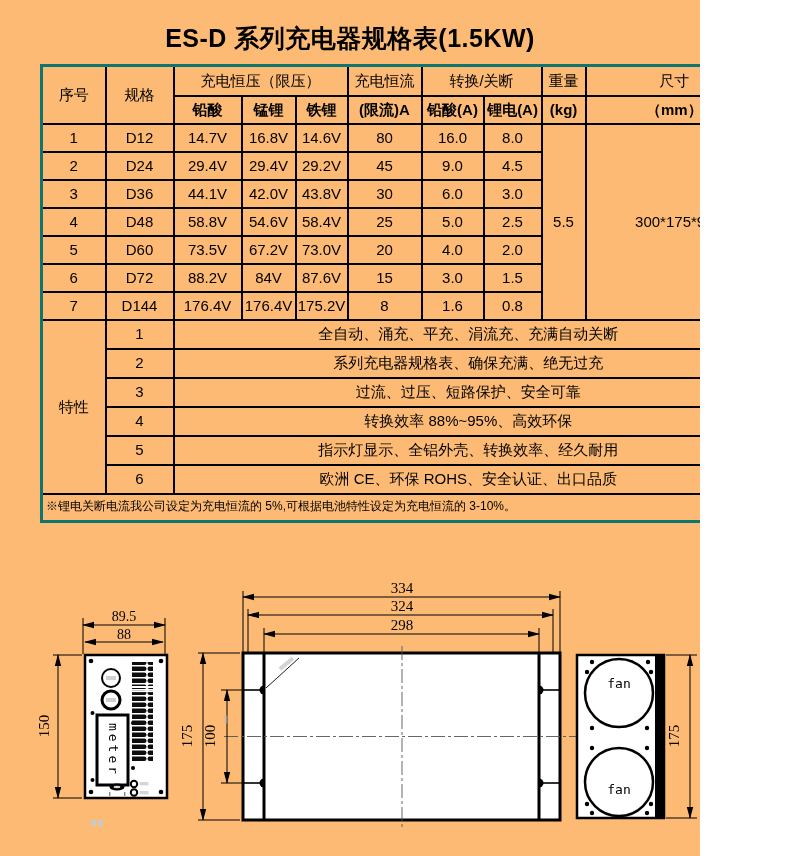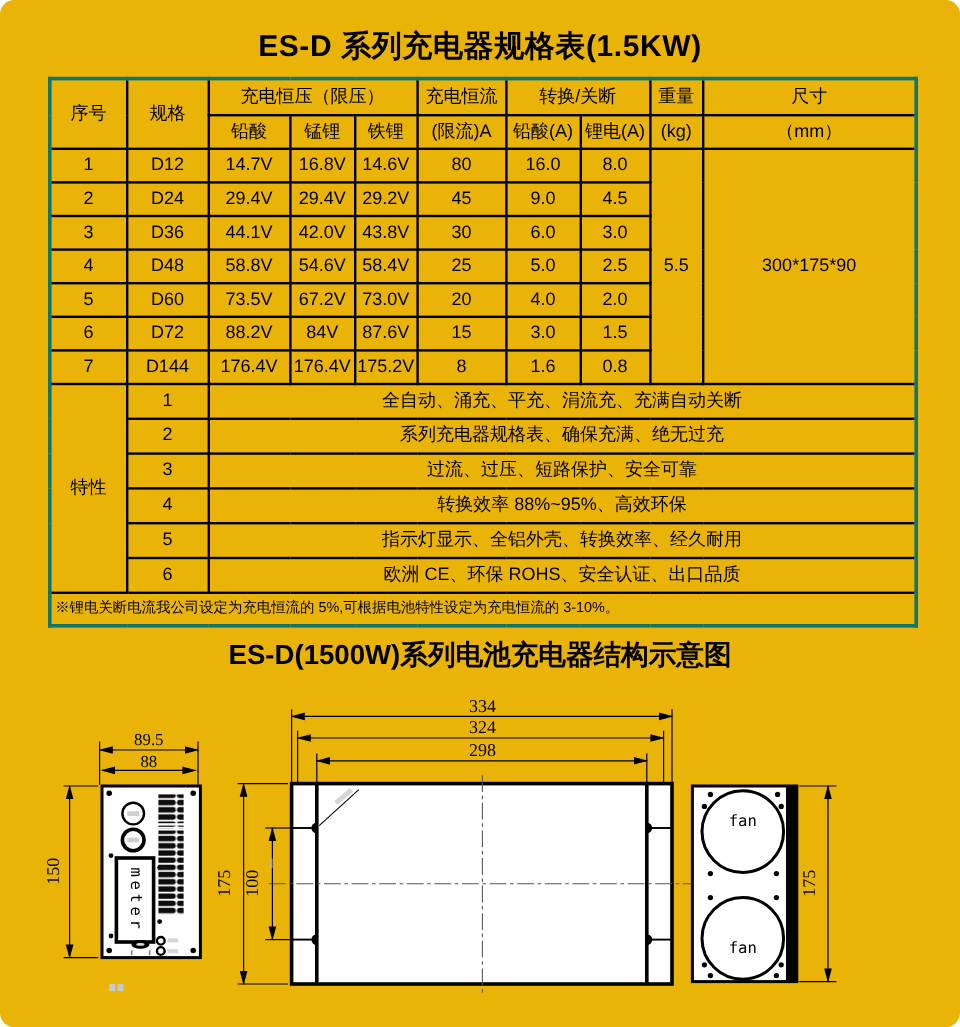--- a/index.html
+++ b/index.html
@@ -1,40 +1,40 @@
 <!DOCTYPE html>
 <html><head>
 <meta charset="utf-8">
 <style>
   * { margin:0; padding:0; box-sizing:border-box; }
   html,body { background:#fff; }
   .page {
-    position:relative; width:800px; height:856px; background:#eab308;
-    font-family:"Liberation Sans", sans-serif; color:#000; overflow:hidden;border-radius:12px;
+    position:relative; width:700px; height:856px; background:#fdba74;
+    font-family:"Liberation Sans", sans-serif; color:#000; overflow:hidden;
   }
   .title1 {
     position:absolute; top:22px; left:0; width:100%;
     text-align:center; font-size:25px; font-weight:bold; letter-spacing:0.5px;
   }
   .title2 {
     position:absolute; top:530px; left:0; width:100%;
     text-align:center; font-size:23px; font-weight:bold;
   }
   table.spec {
     position:absolute; left:40px; top:64px; width:722px;
     border-collapse:collapse; table-layout:fixed;
     border:3px solid #0f766e;
   }
   table.spec th, table.spec td {
     border:2px solid #000; text-align:center; vertical-align:middle;
     font-size:15px; font-weight:normal; padding:0; line-height:1.15;
     overflow:hidden; white-space:nowrap;
   }
   tr.hdr1 th { height:30px; }
-  tr.hdr2 th { height:28px; }
+  tr.hdr2 th { height:28px;font-weight:bold; }
   tr.datarow td { height:28px; }
   tr.featrow td { height:29px; }
   td.feat-text { text-align:left; padding-left:5px; font-size:16px; }
   td.feat-no { font-size:16px; }
   td.feat-label { font-size:17px; }
   tr.noterow td { height:28px; text-align:left; padding-left:3px; font-size:12px; }
   svg text { fill:#000; }
   .dimtxt { font-family:"Liberation Serif", serif; font-size:15px; }
   .dimtxt-sm { font-family:"Liberation Serif", serif; font-size:14px; }
   .monotxt { font-family:"DejaVu Sans Mono", monospace; font-size:13px; }
@@ -178,21 +178,20 @@
         <td class="feat-no">6</td>
         <td colspan="8" class="feat-text">欧洲 CE、环保 ROHS、安全认证、出口品质</td>
       </tr>
 
       <tr class="noterow">
         <td colspan="10">※锂电关断电流我公司设定为充电恒流的 5%,可根据电池特性设定为充电恒流的 3-10%。</td>
       </tr>
     </tbody>
   </table>
 
-  <div class="title2">ES-D(1500W)系列电池充电器结构示意图</div>
 
   <svg style="position:absolute; left:0; top:558px;" width="800" height="298" viewBox="0 0 800 298">
     <defs>
       <marker id="arr" markerWidth="12" markerHeight="8" refX="11" refY="4" orient="auto-start-reverse" markerUnits="userSpaceOnUse">
         <path d="M0,0.8 L12,4 L0,7.2 z" fill="#000"></path>
       </marker>
       <pattern id="fins" width="21" height="6" patternUnits="userSpaceOnUse">
         <rect x="0.5" y="0.6" width="20" height="4.4" rx="2.2" fill="#0d0d0d"></rect>
       </pattern>
     </defs>

